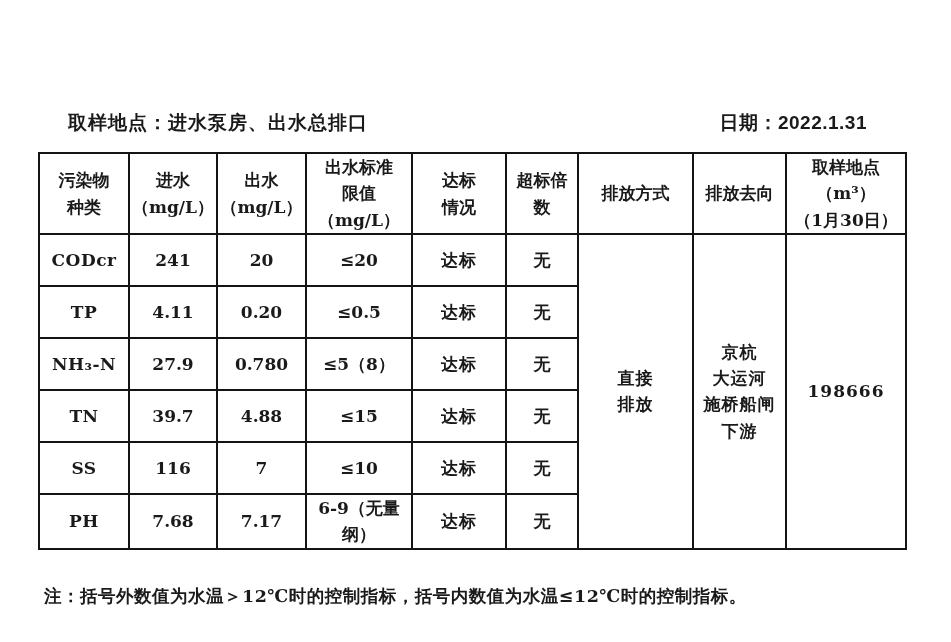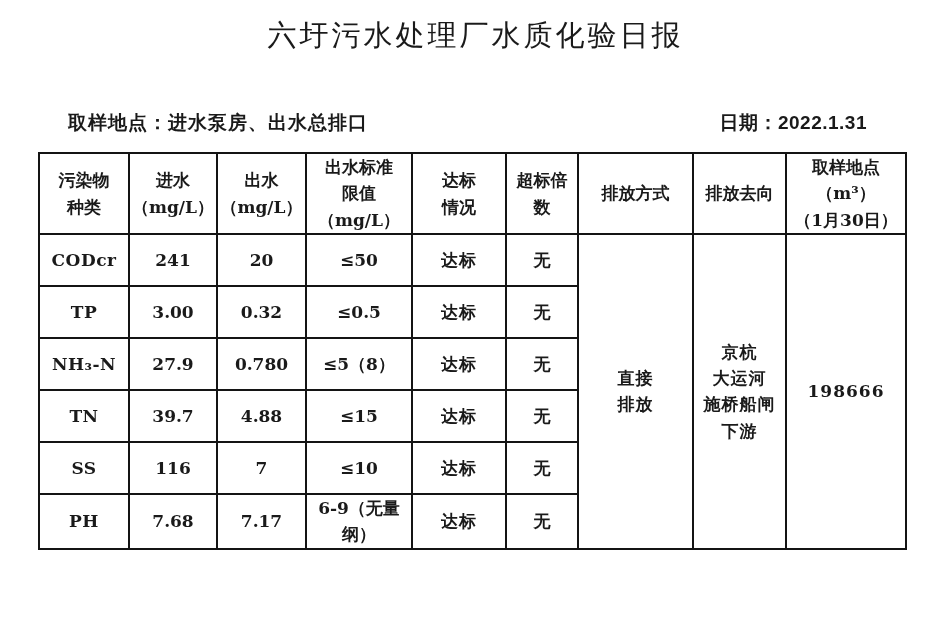--- a/index.html
+++ b/index.html
@@ -96,21 +96,20 @@
     font-weight: 700;
     letter-spacing: 0.5px;
     white-space: nowrap;
   }
 </style>
 </head>
 <body>
 
 <div class="page">
 
-  <div class="title">六圩污水处理厂水质化验日报</div>
 
   <div class="meta-row">
     <span class="sampling">取样地点：进水泵房、出水总排口</span>
     <span class="date">日期：2022.1.31</span>
   </div>
 
   <table class="report">
     <colgroup>
       <col style="width:90px">
         <col style="width:88px">
@@ -140,35 +139,35 @@
       <th>排放方式</th>
       <th>排放去向</th>
       <th>取样地点
 （m³）
 （1月30日）</th>
     </tr>
     <tr class="data-row">
       <td class="cell-pollutant">CODcr</td>
       <td>241</td>
       <td>20</td>
-      <td>≤50</td>
+      <td>≤20</td>
       <td class="cell-status">达标</td>
       <td class="cell-exceed">无</td>
       <td class="merge-method" rowspan="6">直接
 排放</td>
       <td class="merge-destination" rowspan="6">京杭
 大运河
 施桥船闸
 下游</td>
       <td class="merge-volume" rowspan="6">198666</td>
     </tr>
     <tr class="data-row">
       <td class="cell-pollutant">TP</td>
-      <td>3.00</td>
-      <td>0.32</td>
+      <td>4.11</td>
+      <td>0.20</td>
       <td>≤0.5</td>
       <td class="cell-status">达标</td>
       <td class="cell-exceed">无</td>
     </tr>
     <tr class="data-row">
       <td class="cell-pollutant">NH₃-N</td>
       <td>27.9</td>
       <td>0.780</td>
       <td>≤5（8）</td>
       <td class="cell-status">达标</td>
@@ -194,14 +193,15 @@
       <td class="cell-pollutant">PH</td>
       <td>7.68</td>
       <td>7.17</td>
       <td>6-9（无量纲）</td>
       <td class="cell-status">达标</td>
       <td class="cell-exceed">无</td>
     </tr>
   </tbody>
     </table>
 
+  <div class="note">注：括号外数值为水温＞12℃时的控制指标，括号内数值为水温≤12℃时的控制指标。</div>
 
 </div>
 
 </body></html>

